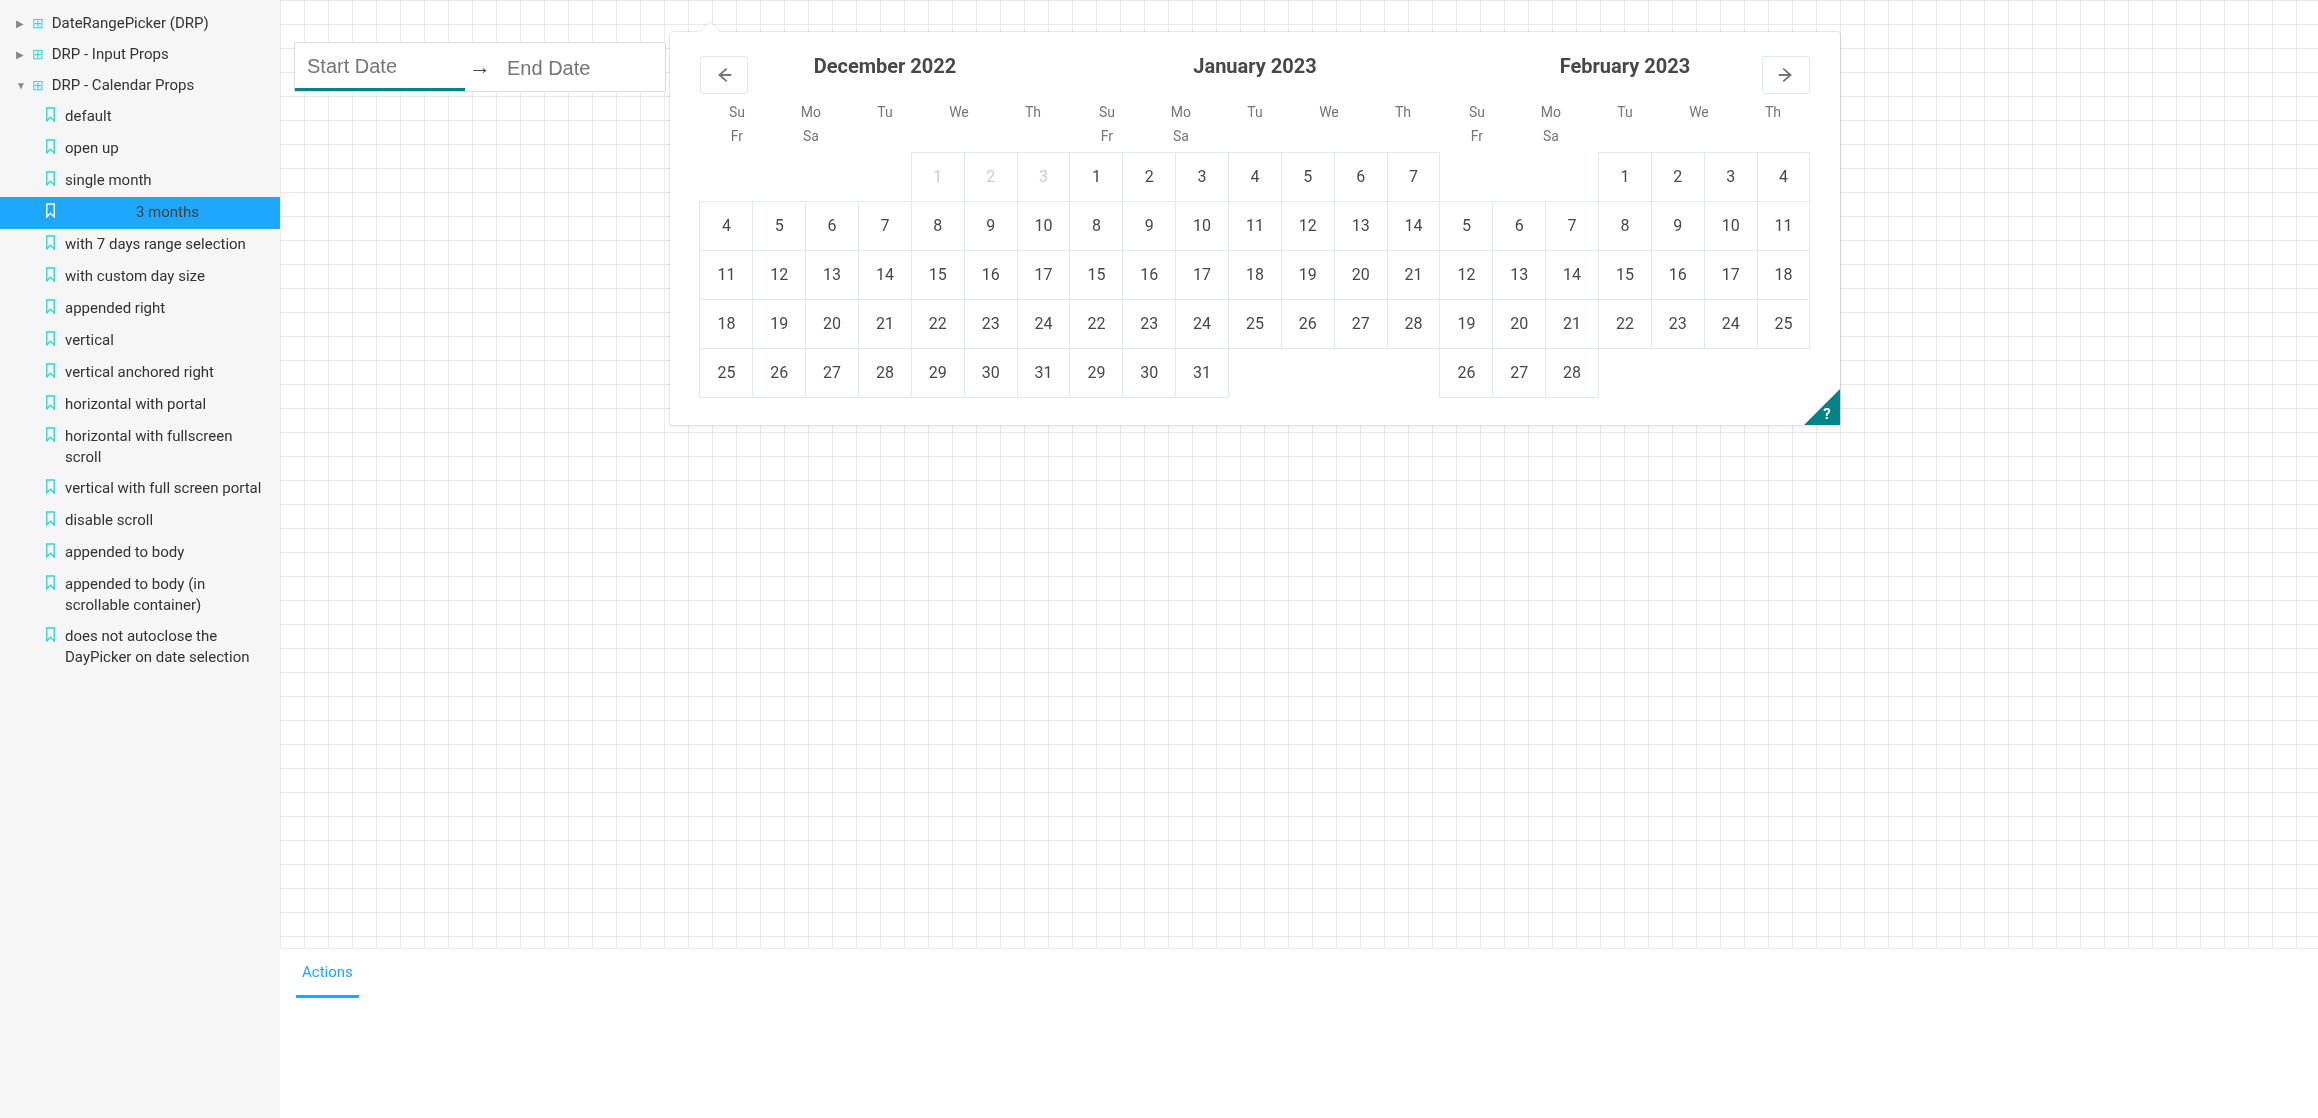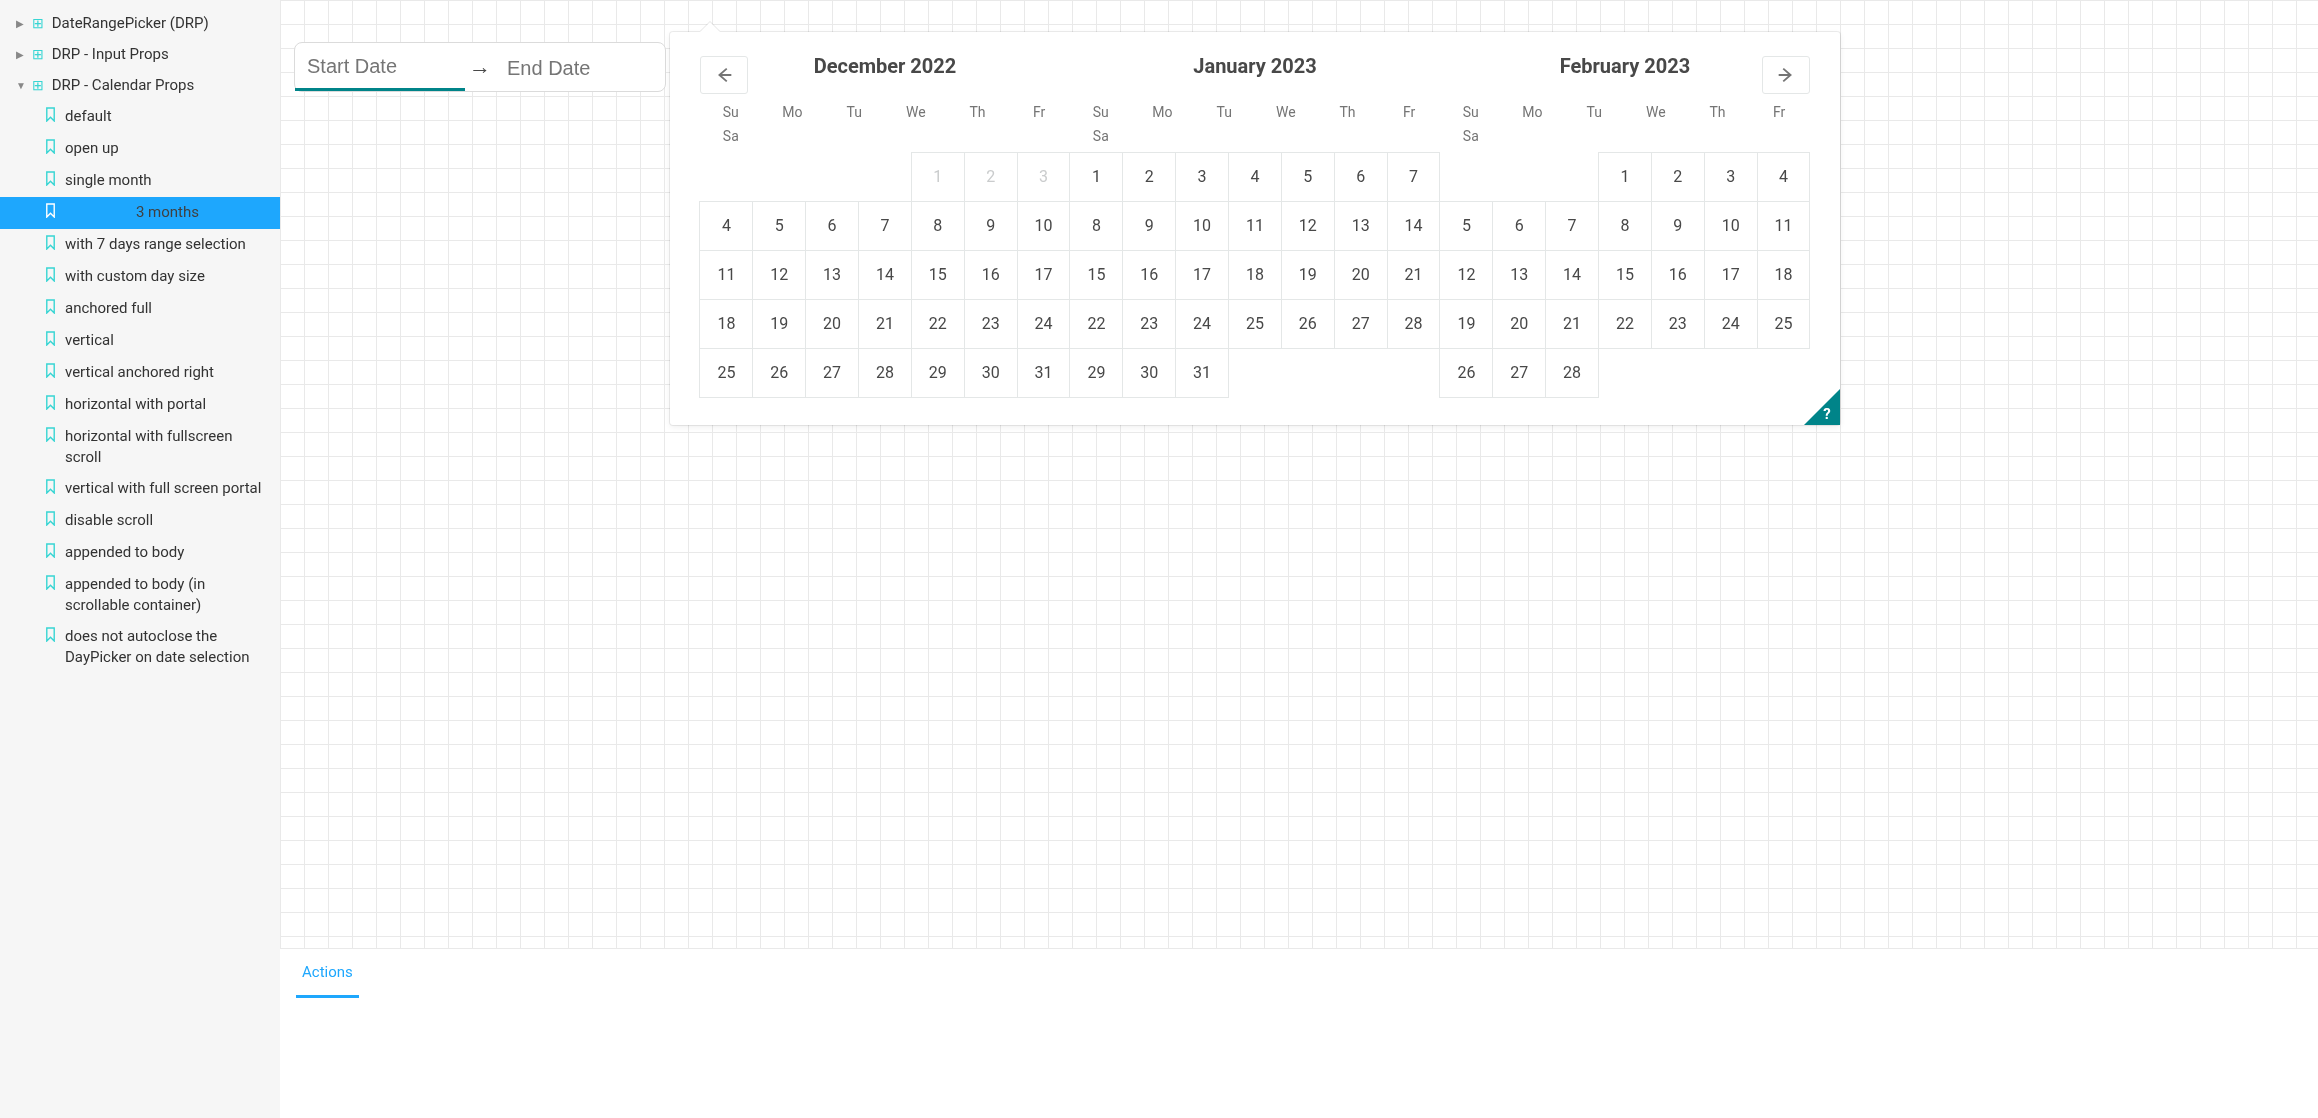--- a/index.html
+++ b/index.html
@@ -14,31 +14,31 @@
 .tree-leaf.active { background: #1ea7fd; color: #404040; text-align: center; }
 .tree-leaf .bookmark-icon { margin-right: 8px; font-size: 15px; color: #37d5d3; flex-shrink: 0; margin-top: 1px; }
 .tree-leaf.active .bookmark-icon { color: #fff; }
 .tree-leaf .label { flex: 1; }
 
 
 .preview { flex: 1; display: flex; flex-direction: column; overflow: hidden; }
 .canvas { flex: 1; position: relative; background-color: #fff; background-image: linear-gradient(#e9e9e9 1px, transparent 1px), linear-gradient(90deg, #e9e9e9 1px, transparent 1px); background-size: 24px 24px; padding: 14px; overflow: auto; }
 
 
-.drp-input-wrap { display: inline-flex; align-items: center; background: #fff; border: 1px solid #dbdbdb; border-radius: 8px; padding: 0; }
+.drp-input-wrap { display: inline-flex; align-items: center; background: #fff; border: 1px solid #dbdbdb; border-radius: 2px; padding: 0; }
 .drp-input { border: none; outline: none; font-size: 20px; color: #757575; padding: 12px 12px 10px 12px; width: 170px; background: transparent; }
 .drp-input.active { border-bottom: 3px solid #008489; }
 .drp-arrow { font-size: 22px; color: #484848; padding: 0 4px; }
 
 .calendar-popup { position: relative; margin-top: 18px; background: #fff; border-radius: 3px; box-shadow: 0 2px 6px rgba(0,0,0,0.07), 0 0 0 1px rgba(0,0,0,0.07); padding: 22px 30px 28px 30px; display: inline-block; }
 .calendar-popup::before { content: ""; position: absolute; top: -10px; left: 30px; border: 10px solid transparent; border-bottom-color: #fff; border-top: none; filter: drop-shadow(0 -1px 0 rgba(0,0,0,0.1)); }
 .months-row { display: flex; }
 .month { width: 370px; }
 .month-title { text-align: center; font-size: 20px; font-weight: 700; color: #484848; margin-bottom: 22px; }
-.weekdays { display: grid; grid-template-columns: repeat(6, 1fr); margin-bottom: 4px; }
+.weekdays { display: grid; grid-template-columns: repeat(5, 1fr); margin-bottom: 4px; }
 .weekday { text-align: center; font-size: 14px; color: #757575; padding: 4px 0; }
 .days { display: grid; grid-template-columns: repeat(7, 1fr); }
 .day { border: 1px solid #e4e7e7; text-align: center; font-size: 16px; color: #484848; height: 50px; line-height: 48px; cursor: pointer; background:#fff; margin:-0.5px; }
 .day.blank { border: none; background: transparent; cursor: default; }
 .day.outside { color: #cacccd; }
 .nav-btn { position: absolute; top: 24px; width: 48px; height: 38px; border: 1px solid #e4e7e7; border-radius: 3px; background: #fff; display: flex; align-items: center; justify-content: center; cursor: pointer; }
 .nav-btn.prev { left: 30px; }
 .nav-btn.next { right: 30px; }
 .nav-btn svg { width: 22px; height: 22px; stroke: #757575; stroke-width: 2; fill: none; }
 .help-corner { position: absolute; bottom: 0; right: 0; width: 0; height: 0; border-style: solid; border-width: 0 0 36px 36px; border-color: transparent transparent #008489 transparent; cursor: pointer; }
@@ -105,21 +105,21 @@
       <div class="tree-leaf">
         <span class="bookmark-icon"><svg width="13" height="15" viewBox="0 0 14 16" fill="none" stroke="currentColor" stroke-width="1.5">
             <path d="M3 1 H11 V15 L7 11 L3 15 Z"></path>
           </svg></span>
         <span class="label">with custom day size</span>
       </div>
       <div class="tree-leaf">
         <span class="bookmark-icon"><svg width="13" height="15" viewBox="0 0 14 16" fill="none" stroke="currentColor" stroke-width="1.5">
             <path d="M3 1 H11 V15 L7 11 L3 15 Z"></path>
           </svg></span>
-        <span class="label">anchored full</span>
+        <span class="label">appended right</span>
       </div>
       <div class="tree-leaf">
         <span class="bookmark-icon"><svg width="13" height="15" viewBox="0 0 14 16" fill="none" stroke="currentColor" stroke-width="1.5">
             <path d="M3 1 H11 V15 L7 11 L3 15 Z"></path>
           </svg></span>
         <span class="label">vertical</span>
       </div>
       <div class="tree-leaf">
         <span class="bookmark-icon"><svg width="13" height="15" viewBox="0 0 14 16" fill="none" stroke="currentColor" stroke-width="1.5">
             <path d="M3 1 H11 V15 L7 11 L3 15 Z"></path>

